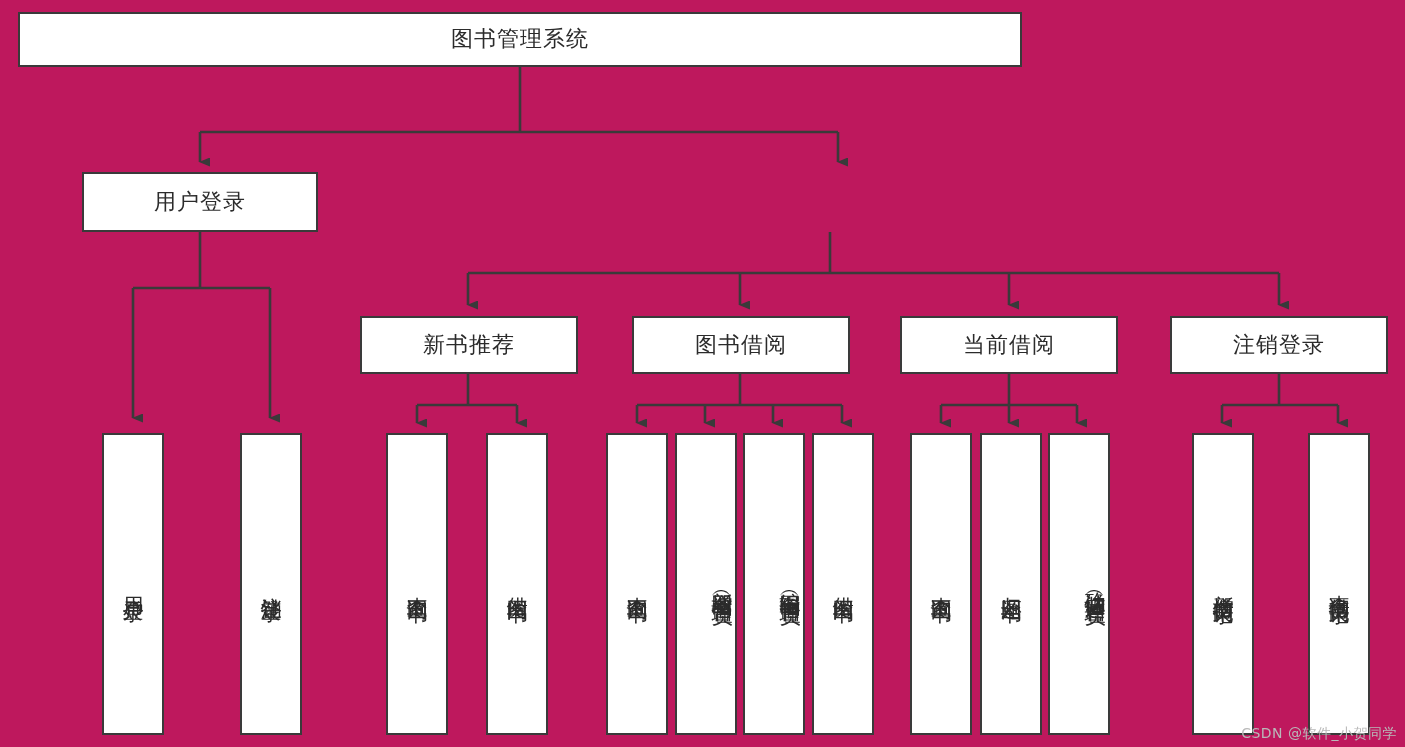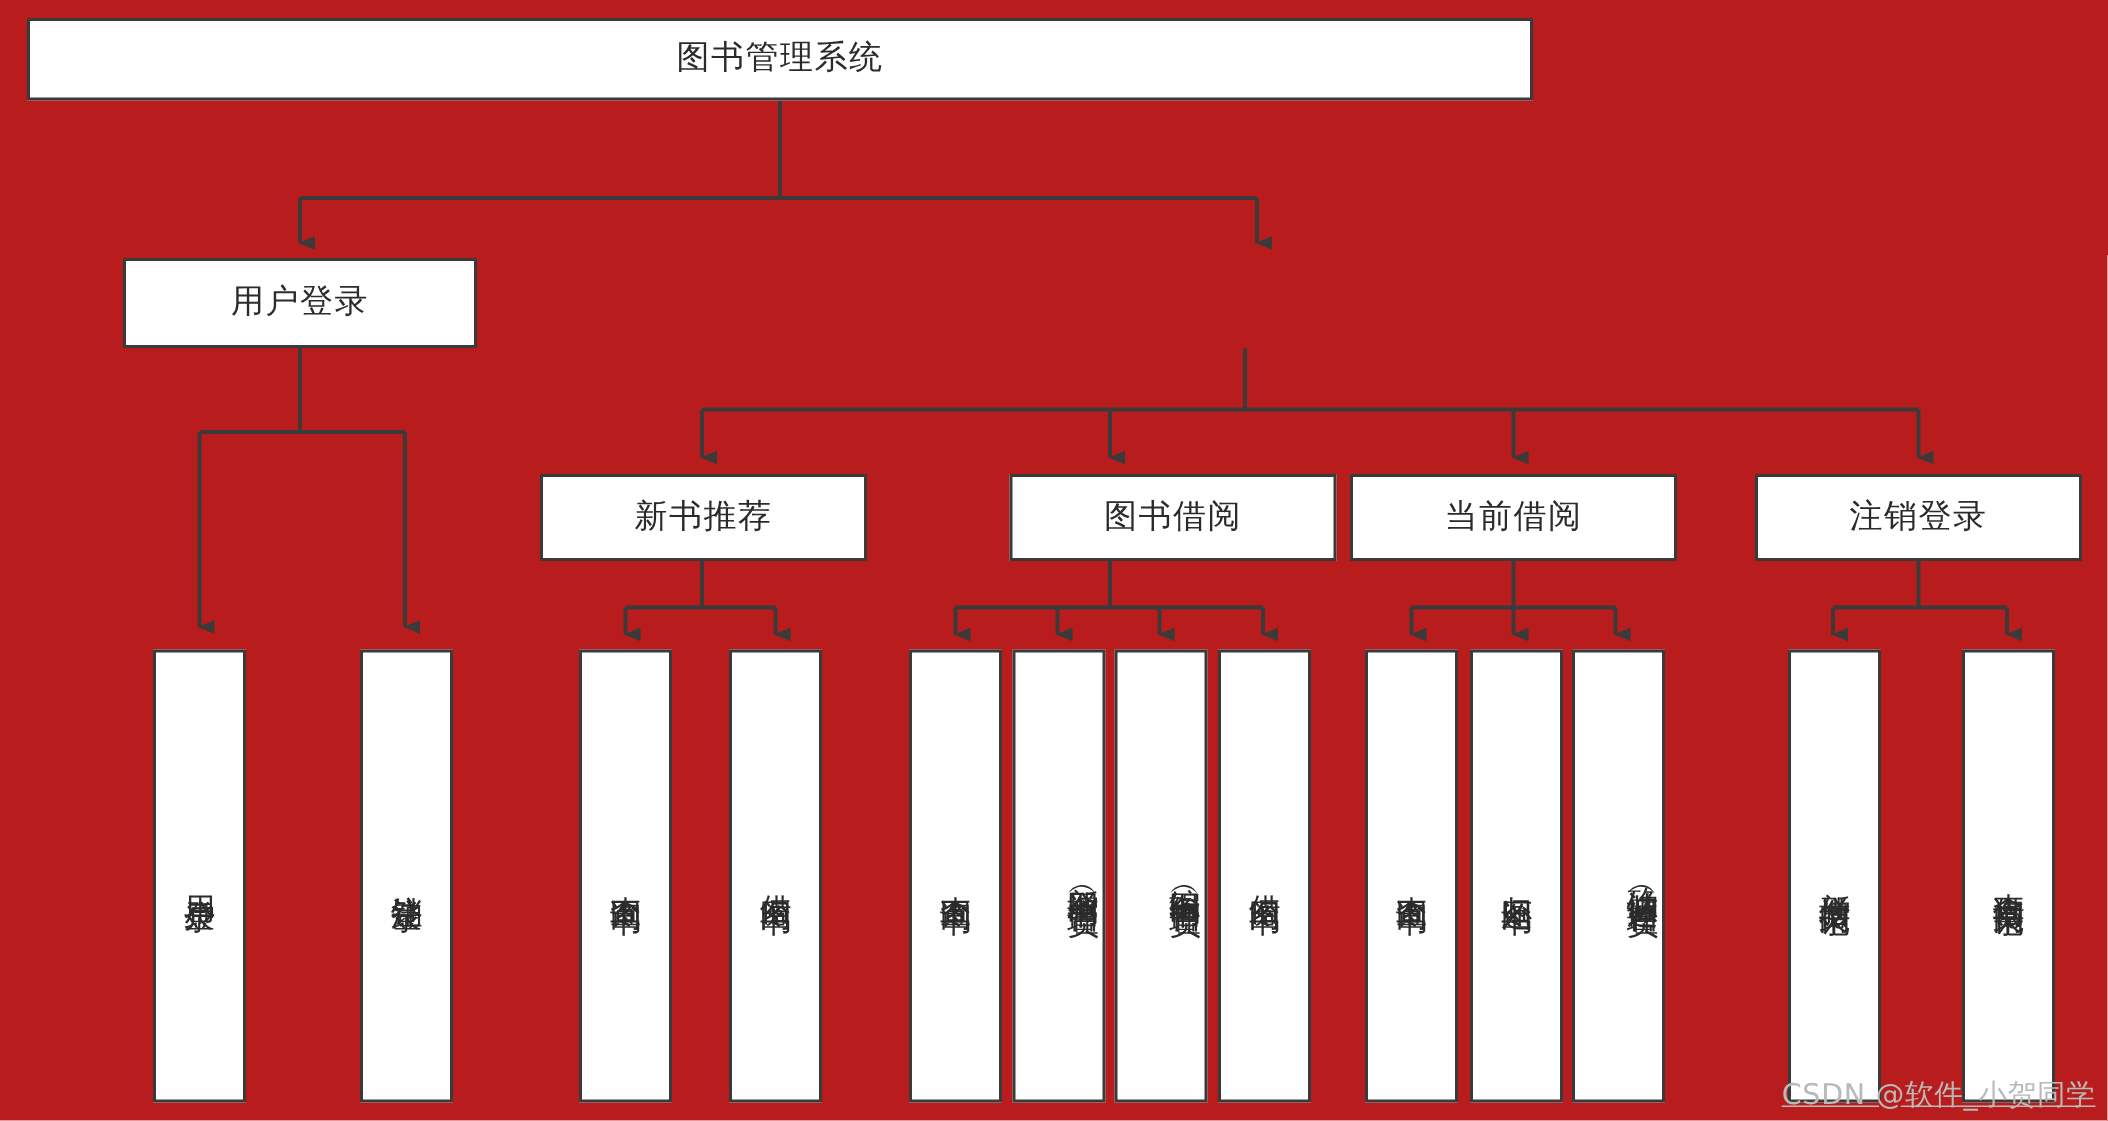--- a/index.html
+++ b/index.html
@@ -7,21 +7,21 @@
     padding: 0;
     background: #ffffff;
   }
   body {
     font-family: "DejaVu Sans", "Liberation Sans", sans-serif;
   }
   #diagram-root {
     position: relative;
     width: 1405px;
     height: 747px;
-    background: #b91c1c;
+    background: #be185d;
     overflow: hidden;
   }
   #edges-layer {
     position: absolute;
     left: 0;
     top: 0;
     width: 1405px;
     height: 747px;
     pointer-events: none;
   }
@@ -57,25 +57,24 @@
     display: block;
     white-space: pre-line;
   }
   .node.vertical .node-label {
     white-space: normal;
   }
   #watermark {
     position: absolute;
     right: 8px;
     bottom: 4px;
-    font-size: 19px;
+    font-size: 14px;
     color: #b9b9b9;
     letter-spacing: 0.5px;
     user-select: none;
-    text-decoration: underline;
   }
 </style>
 </head>
 <body>
 
 <div id="diagram-root">
 
   <svg id="edges-layer" width="1405" height="747" viewBox="0 0 1405 747">
     <defs>
       <marker id="arrowhead" markerWidth="10" markerHeight="12" refX="4.5" refY="10" orient="auto" markerUnits="userSpaceOnUse">
@@ -132,21 +131,21 @@
 
   <div class="node horizontal" style="left:82px; top:172px; width:236px; height:60px;">
     <span class="node-label">用户登录</span>
   </div>
 
 
   <div class="node horizontal" style="left:360px; top:316px; width:218px; height:58px;align-items:center;">
     <span class="node-label">新书推荐</span>
   </div>
 
-  <div class="node horizontal" style="left:632px; top:316px; width:218px; height:58px;margin-left:41px;">
+  <div class="node horizontal" style="left:632px; top:316px; width:218px; height:58px;">
     <span class="node-label">图书借阅</span>
   </div>
 
   <div class="node horizontal" style="left:900px; top:316px; width:218px; height:58px;">
     <span class="node-label">当前借阅</span>
   </div>
 
   <div class="node horizontal" style="left:1170px; top:316px; width:218px; height:58px;">
     <span class="node-label">注销登录</span>
   </div>

